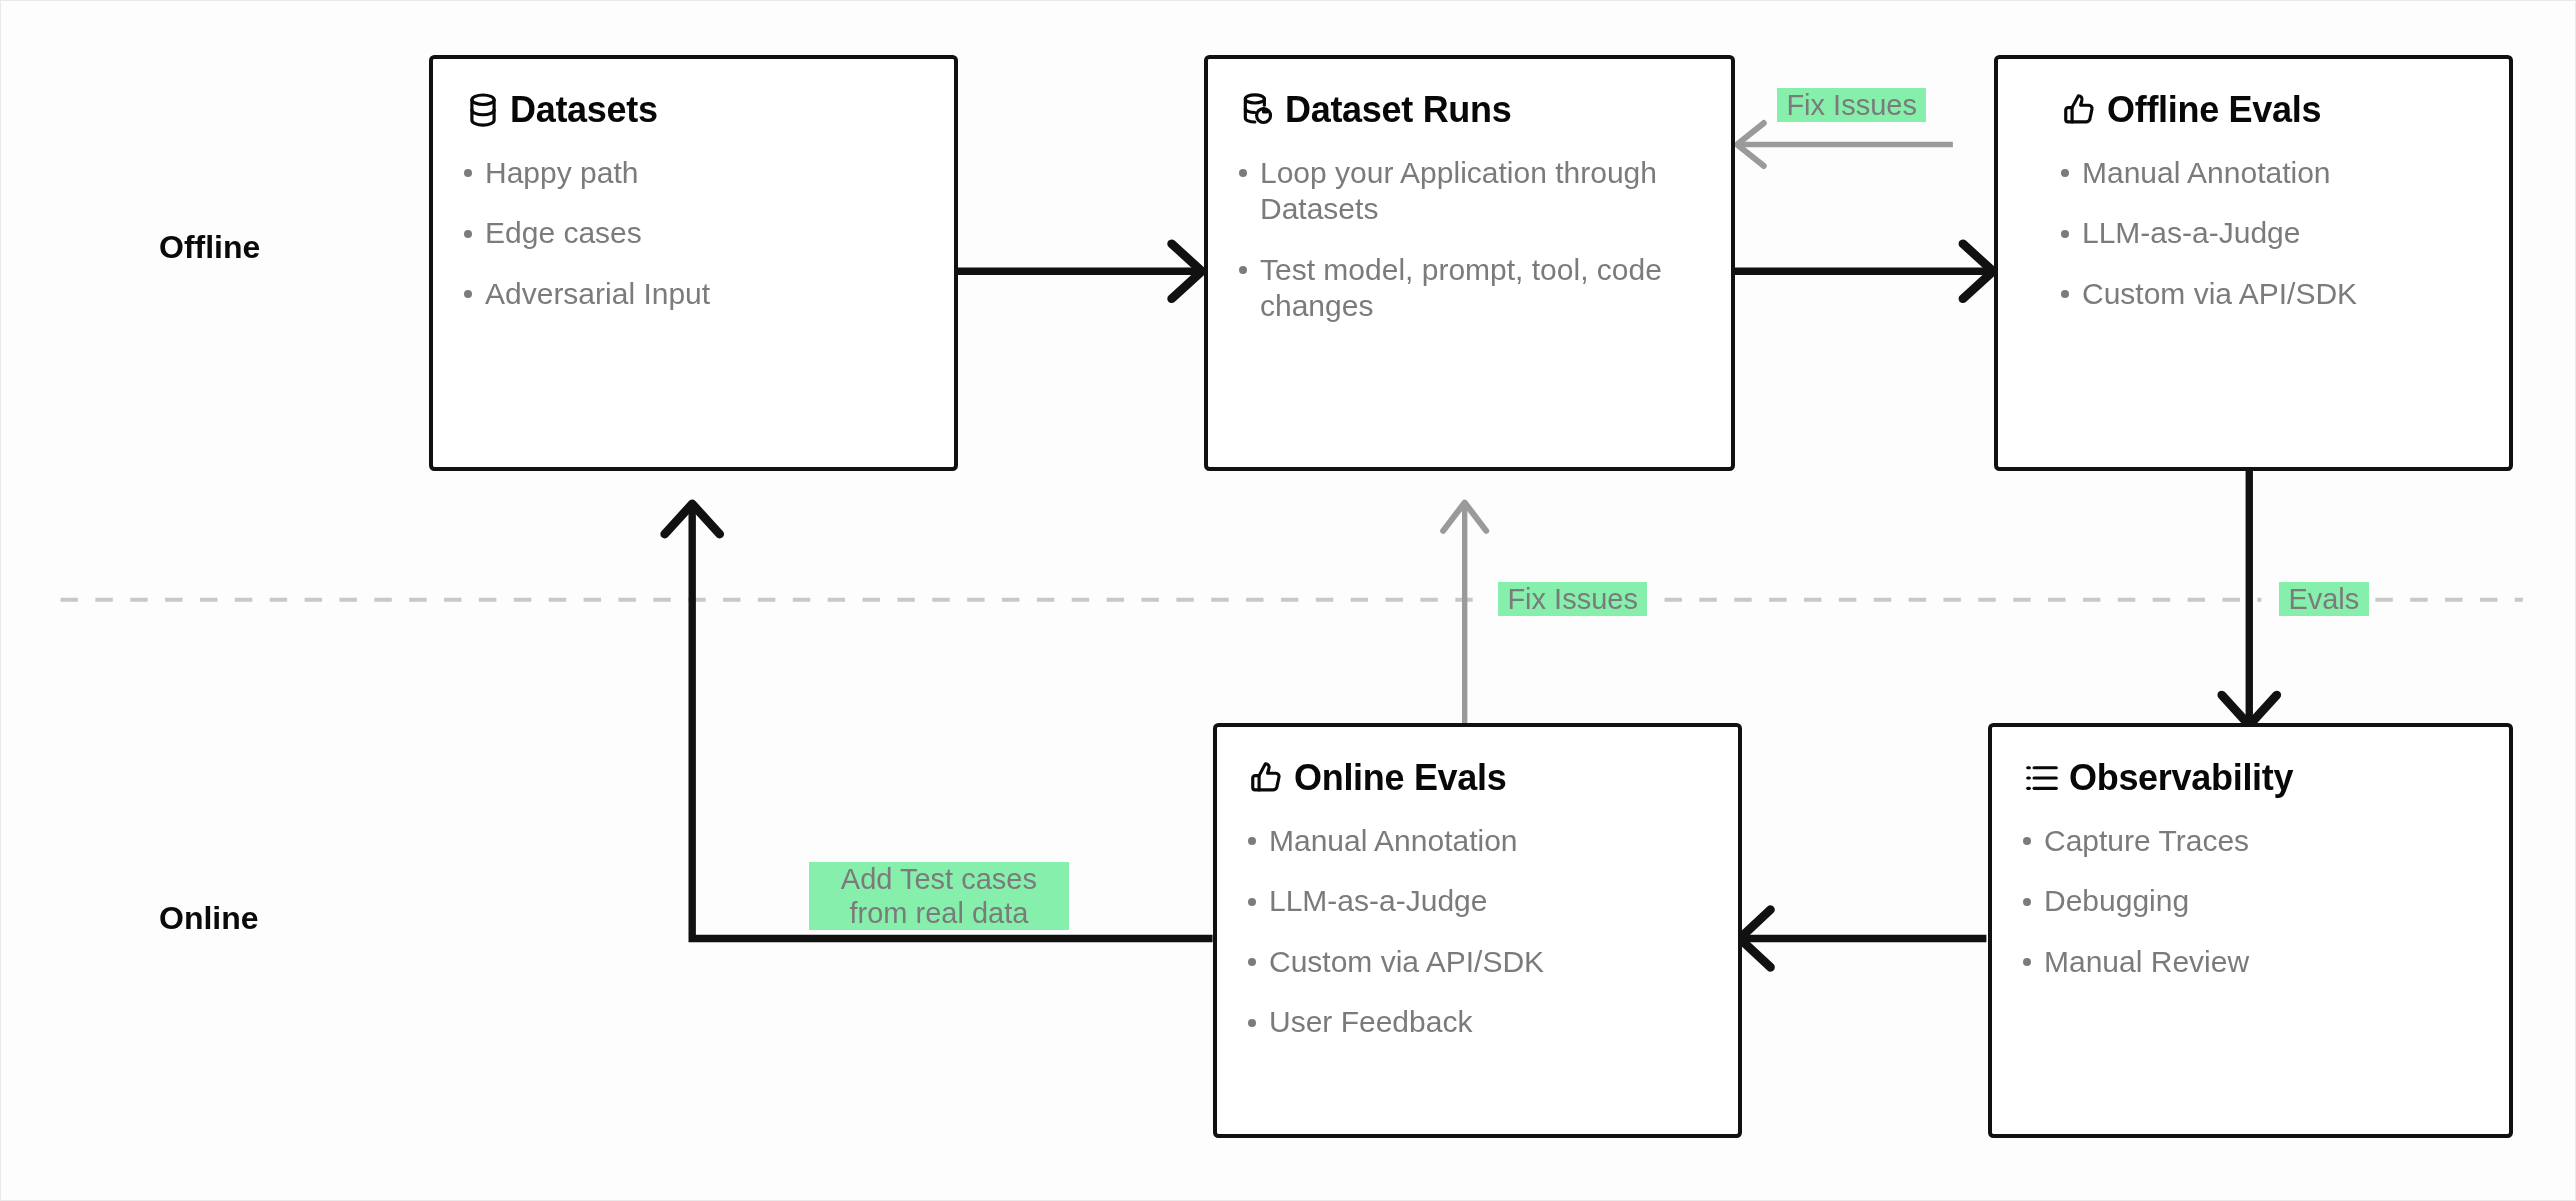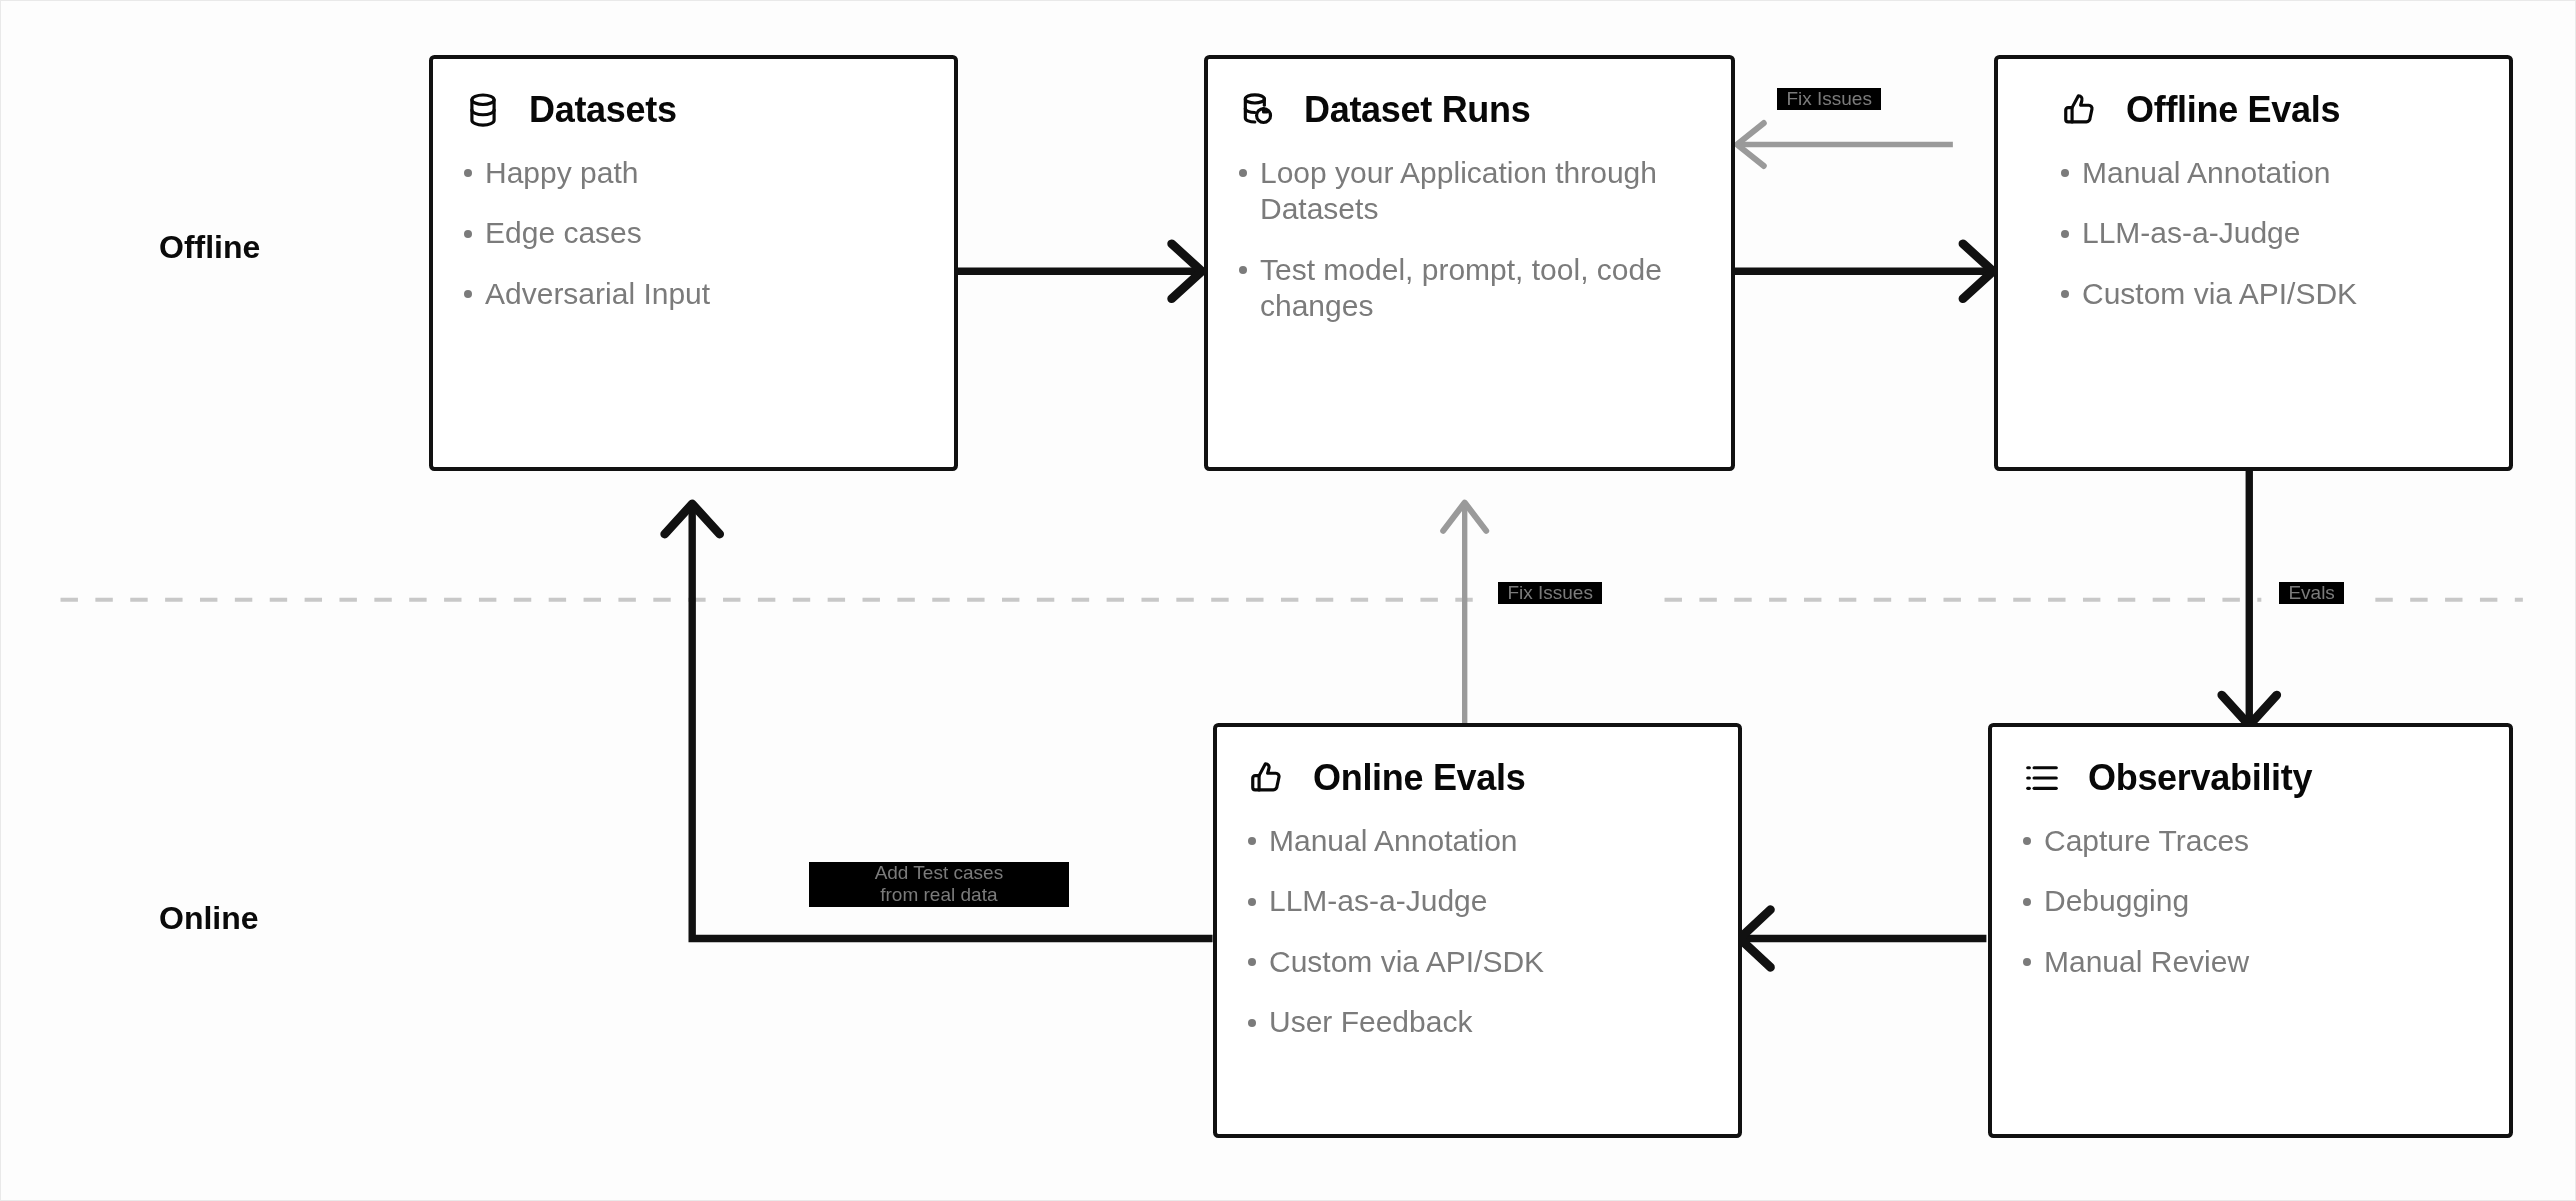--- a/index.html
+++ b/index.html
@@ -30,21 +30,21 @@
   .node {
     position: absolute;
     background: #ffffff;
     border: 4.7px solid #111111;
     border-radius: 5.4px;
     box-sizing: border-box;
   }
   .node-header {
     display: flex;
     align-items: center;
-    gap: 27px;
+    gap: 8px;
     padding: 29.5px 0 0 31px;
   }
   .node-title {
     font-size: 36px;
     font-weight: bold;
     color: #080808;
     letter-spacing: -0.3px;
     white-space: nowrap;
   }
   .node-icon {
@@ -77,24 +77,24 @@
   }
   .side-label {
     position: absolute;
     font-size: 32px;
     font-weight: bold;
     color: #0a0a0a;
     white-space: nowrap;
   }
   .edge-label {
     position: absolute;
-    font-size: 19px;
+    font-size: 29px;
     color: #7b7b7b;
     white-space: nowrap;
-    background: #000000;
+    background: #86efac;
     padding: 0 9.4px;
     line-height: 1.18;
   }
   .edge-label.center {
     text-align: center;
   }
 </style>
 </head>
 <body>
 

